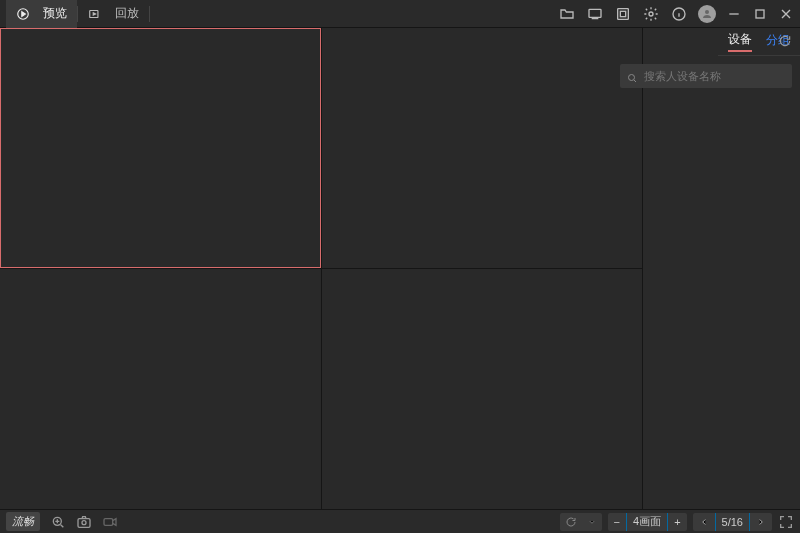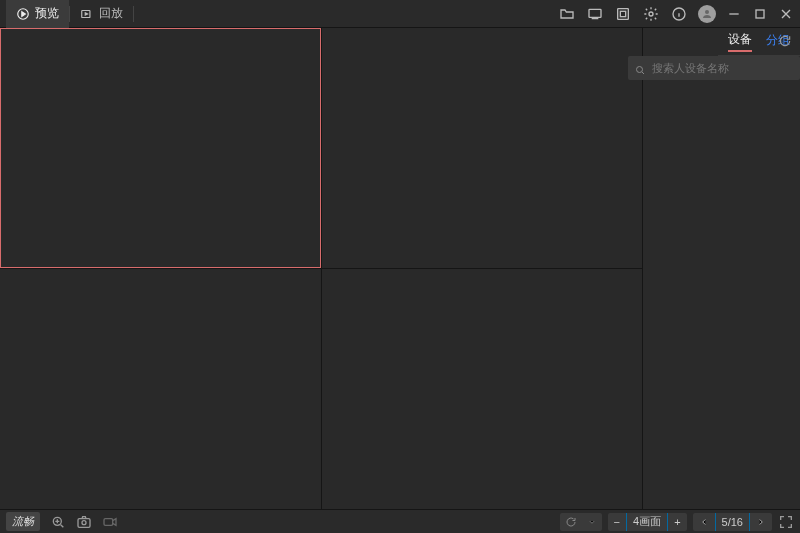--- a/index.html
+++ b/index.html
@@ -1,21 +1,21 @@
 <!DOCTYPE html>
 <html><head>
 <meta charset="utf-8">
 <style>
   * { margin: 0; padding: 0; box-sizing: border-box; font-family: "Microsoft YaHei", Arial, sans-serif; }
   body { width: 800px; height: 533px; background: #1e1e1e; color: #ccc; overflow: hidden; }
 
   
   .topbar { height: 28px; background: #2a2a2a; display: flex; align-items: center; justify-content: space-between; padding: 0 6px; border-bottom: 1px solid #151515; }
   .topbar-left { display: flex; align-items: center; gap: 0; }
-  .tab { display: flex; align-items: center; gap: 5px; padding: 12px 10px; height: 28px; font-size: 12px; color: #bbb; cursor: pointer; }
+  .tab { display: flex; align-items: center; gap: 13px; padding: 12px 10px; height: 28px; font-size: 12px; color: #bbb; cursor: pointer; }
   .tab.active { background: #3b3b3b; color: #eee; }
   .tab .icon { width: 14px; height: 14px; display: flex; align-items: center; justify-content: center; }
   .tab-sep { width: 1px; height: 16px; background: #444; }
   .topbar-right { display: flex; align-items: center; gap: 10px; }
   .icon-btn { width: 18px; height: 18px; display: flex; align-items: center; justify-content: center; color: #bbb; cursor: pointer; }
   .icon-btn svg { width: 16px; height: 16px; }
   .avatar { width: 18px; height: 18px; border-radius: 50%; background: #9e9e9e; display: flex; align-items: center; justify-content: center; }
   .win-btn { width: 16px; height: 16px; display: flex; align-items: center; justify-content: center; color: #bbb; cursor: pointer; }
 
   
@@ -23,21 +23,21 @@
   .grid { flex: 1; display: grid; grid-template-columns: 1fr 1fr; grid-template-rows: 1fr 1fr; gap: 1px; background: #151515; padding: 0; }
   .cell { background: #292929; }
   .cell.selected { outline: 1px solid #d86c6c; outline-offset: -1px; }
 
   
   .sidebar { width: 158px; background: #2a2a2a; border-left: 1px solid #151515; display: flex; flex-direction: column; align-items: flex-end; }
   .side-tabs { display: flex; align-items: center; height: 28px; padding: 0 10px; gap: 14px; border-bottom: 1px solid #3a3a3a; position: relative; }
   .side-tab { font-size: 12px; color: #3b82f6; cursor: pointer; padding-bottom: 2px; }
   .side-tab.active { color: #eee; border-bottom: 2px solid #d86c6c; }
   .refresh-icon { position: absolute; right: 8px; top: 6px; width: 14px; height: 14px; color: #999; cursor: pointer; }
-  .search-box { height: 24px; background: #3a3a3a; border-radius: 2px; display: flex; align-items: center; padding: 0 6px; gap: 6px; }
+  .search-box { margin: 8px; height: 24px; background: #3a3a3a; border-radius: 2px; display: flex; align-items: center; padding: 0 6px; gap: 6px; }
   .search-box input { flex: 1; background: transparent; border: none; outline: none; color: #ccc; font-size: 11px; }
   .search-box input::placeholder { color: #777; }
   .search-box .search-ico { width: 12px; height: 12px; color: #888; }
 
   
   .bottombar { height: 24px; background: #2a2a2a; display: flex; align-items: center; justify-content: space-between; padding: 0 6px; border-top: 1px solid #151515; }
   .bb-left { display: flex; align-items: center; gap: 10px; font-style: italic; }
   .bb-right { display: flex; align-items: center; gap: 6px; }
   .chip { background: #444; color: #ddd; font-size: 11px; padding: 2px 6px; border-radius: 2px; cursor: pointer; }
   .bb-icon { width: 16px; height: 16px; color: #999; display: flex; align-items: center; justify-content: center; cursor: pointer; }

